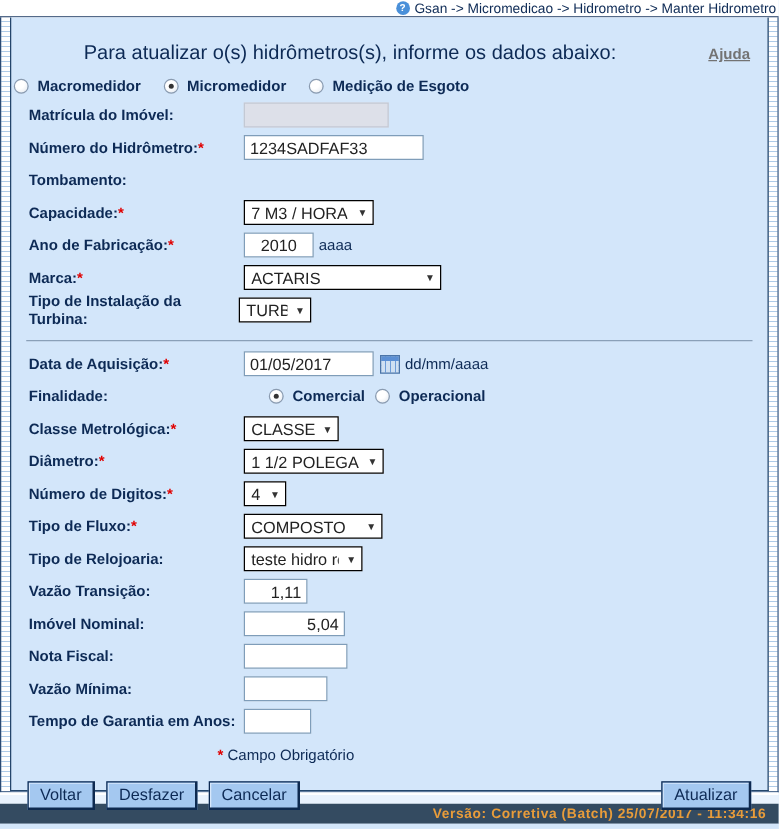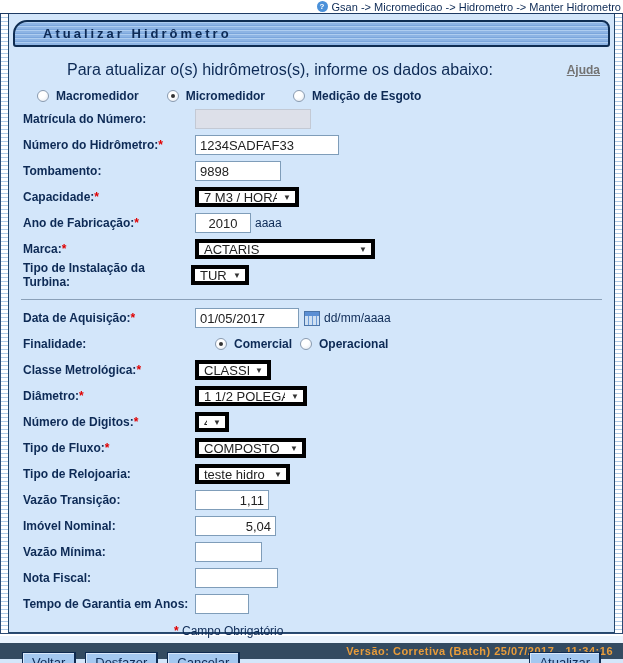--- a/index.html
+++ b/index.html
@@ -58,22 +58,22 @@
 
   .intro-row {
     display:flex; justify-content:space-between; align-items:center;
     padding:0 14px; margin-top:14px;
   }
   .intro-text { font-size:16px; color:#0d2a55;margin-left:44px; }
   .help-link { font-size:12px; font-weight:bold; color:#737373; text-decoration:underline; cursor:pointer; }
 
   
   .metertype-row {
-    display:flex; align-items:center; gap:10px;
-    padding-left:28px; margin-top:10px;
+    display:flex; align-items:center; 
+    padding-left:2px; margin-top:10px;
   }
   .radio-group { display:flex; align-items:center; gap:7px; margin-right:18px; }
   .radio {
     width:12px; height:12px; border-radius:50%;
     border:1px solid #8a9bb0;
     background:radial-gradient(circle at 35% 30%,#ffffff 40%,#dfe6ee);
     position:relative; flex:0 0 auto;
   }
   .radio.checked::after {
     content:""; position:absolute; left:3px; top:3px;
@@ -92,21 +92,21 @@
 
   input.txt {
     height:20px; border:1px solid #7f9db9; background:#ffffff;
     font-family:"Liberation Sans", sans-serif; font-size:13px; color:#222;
     padding:1px 4px;
   }
   input.txt.num { text-align:right; }
   input.txt.disabled { background:#dde0e9; border:1px solid #c3c9d4; }
 
   .select {
-    height:20px; border:4px solid #000000; background:#ffffff;
+    height:20px; border:1px solid #000000; background:#ffffff;
     display:flex; align-items:center; justify-content:space-between;
     padding:0 4px 0 5px; cursor:default;
   }
   .select .sel-text { font-size:13px; color:#222; white-space:nowrap; overflow:hidden; }
   .select .arrow { font-size:8px; color:#333; margin-left:6px; }
 
   .divider { border-top:1px solid #8aa0b8; margin:14px 12px 8px 12px; }
 
   .cal-icon {
     width:16px; height:15px; margin-left:5px; flex:0 0 auto;
@@ -154,23 +154,20 @@
 <body>
 
 <div class="topbar">
   <span class="crumb-icon">?</span>
   <span class="crumb-text">Gsan -&gt; Micromedicao -&gt; Hidrometro -&gt; Manter Hidrometro</span>
 </div>
 
 <div class="frame">
 <div class="content">
 
-  <div class="titlebar">
-    <span>Atualizar Hidrômetro</span>
-  </div>
 
   <div class="intro-row">
     <span class="intro-text">Para atualizar o(s) hidrômetros(s), informe os dados abaixo:</span>
     <a class="help-link">Ajuda</a>
   </div>
 
   <div class="metertype-row">
     <span class="radio-group">
       <span class="radio"></span>
       <span class="radio-label">Macromedidor</span>
@@ -179,51 +176,50 @@
       <span class="radio checked"></span>
       <span class="radio-label">Micromedidor</span>
     </span>
     <span class="radio-group">
       <span class="radio"></span>
       <span class="radio-label">Medição de Esgoto</span>
     </span>
   </div>
 
   <div class="form-row">
-    <span class="lbl"><span>Matrícula do Número:</span></span>
+    <span class="lbl"><span>Matrícula do Imóvel:</span></span>
     <input class="txt disabled" style="width: 116px;" disabled="" value="">
   </div>
 
   <div class="form-row">
     <span class="lbl"><span>Número do Hidrômetro:</span><span class="req">*</span></span>
     <input class="txt" style="width: 144px;" value="1234SADFAF33">
   </div>
 
   <div class="form-row">
     <span class="lbl"><span>Tombamento:</span></span>
-    <input class="txt" style="width: 86px;" value="9898">
   </div>
 
   <div class="form-row">
     <span class="lbl"><span>Capacidade:</span><span class="req">*</span></span>
     <div class="select" style="width:104px">
       <span class="sel-text">7 M3 / HORA</span>
       <span class="arrow">▼</span>
     </div>
   </div>
 
   <div class="form-row">
     <span class="lbl"><span>Ano de Fabricação:</span><span class="req">*</span></span>
     <input class="txt" style="width: 56px; text-align: center;" value="2010">
     <span class="hint">aaaa</span>
   </div>
 
   <div class="form-row">
     <span class="lbl"><span>Marca:</span><span class="req">*</span></span>
-    <div class="select" style="width:180px">
+    <div class="select" style="width:158px">
       <span class="sel-text">ACTARIS</span>
       <span class="arrow">▼</span>
     </div>
   </div>
 
   <div class="form-row">
     <span class="lbl" style="width:168px"><span>Tipo de Instalação da Turbina:</span></span>
     <div class="select" style="width:58px">
       <span class="sel-text">TURB1</span>
       <span class="arrow">▼</span>
@@ -286,36 +282,36 @@
   <div class="form-row">
     <span class="lbl"><span>Tipo de Relojoaria:</span></span>
     <div class="select" style="width:95px">
       <span class="sel-text">teste hidro relo</span>
       <span class="arrow">▼</span>
     </div>
   </div>
 
   <div class="form-row">
     <span class="lbl"><span>Vazão Transição:</span></span>
-    <input class="txt num" style="width: 74px;" value="1,11">
+    <input class="txt num" style="width: 51px;" value="1,11">
   </div>
 
   <div class="form-row">
     <span class="lbl"><span>Imóvel Nominal:</span></span>
     <input class="txt num" style="width: 81px;" value="5,04">
   </div>
 
   <div class="form-row">
+    <span class="lbl"><span>Nota Fiscal:</span></span>
+    <input class="txt" style="width: 83px;" value="">
+  </div>
+
+  <div class="form-row">
     <span class="lbl"><span>Vazão Mínima:</span></span>
     <input class="txt num" style="width: 67px;" value="">
-  </div>
-
-  <div class="form-row">
-    <span class="lbl"><span>Nota Fiscal:</span></span>
-    <input class="txt" style="width: 83px;" value="">
   </div>
 
   <div class="form-row">
     <span class="lbl"><span>Tempo de Garantia em Anos:</span></span>
     <input class="txt" style="width: 54px;" value="">
   </div>
 
   <div class="required-note">
     <span class="req">*</span><span> Campo Obrigatório</span>
   </div>

